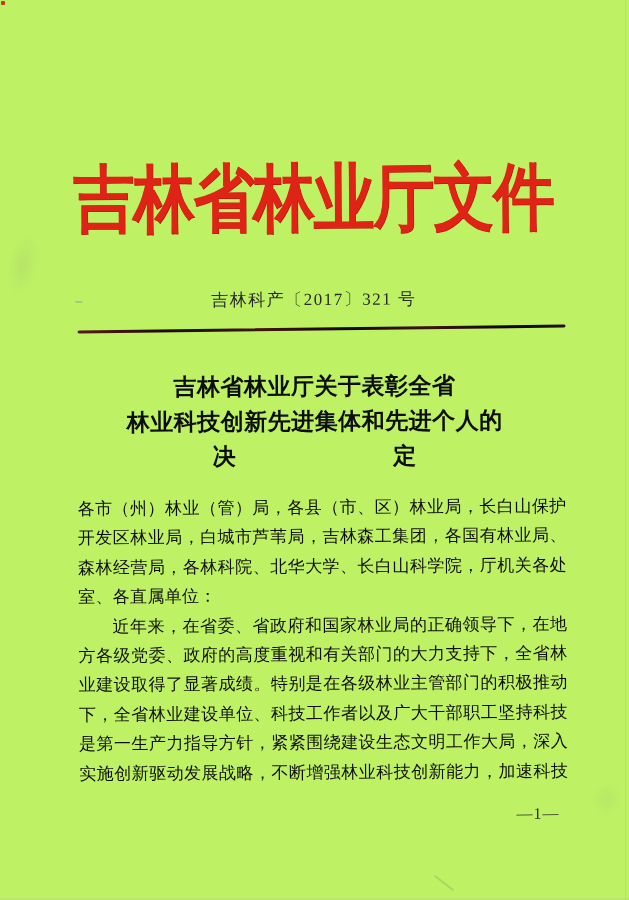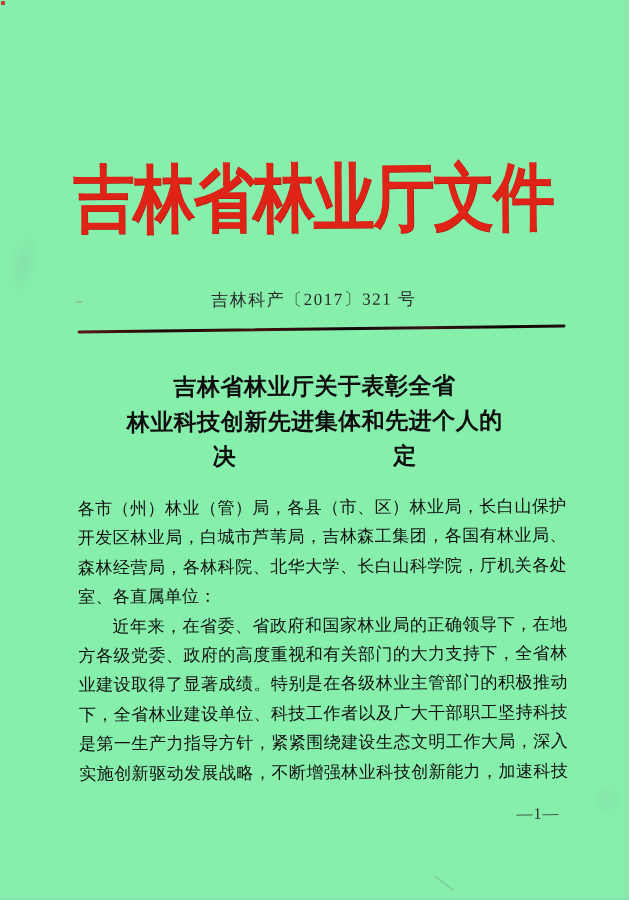--- a/index.html
+++ b/index.html
@@ -1,21 +1,21 @@
 <!DOCTYPE html>
 <html><head>
 <meta charset="utf-8">
 <style>
   * { margin: 0; padding: 0; box-sizing: border-box; }
   html, body { background: #ffffff; }
   .page {
     position: relative;
     width: 629px;
     height: 900px;
-    background: #86efac;
+    background: #bef264;
     overflow: hidden;
     font-family: "Liberation Serif", "DejaVu Serif", serif;
     color: #151515;
   }
   .content {
     position: absolute;
     inset: 0;
     transform: rotate(-0.35deg);
     transform-origin: 50% 45%;
   }

